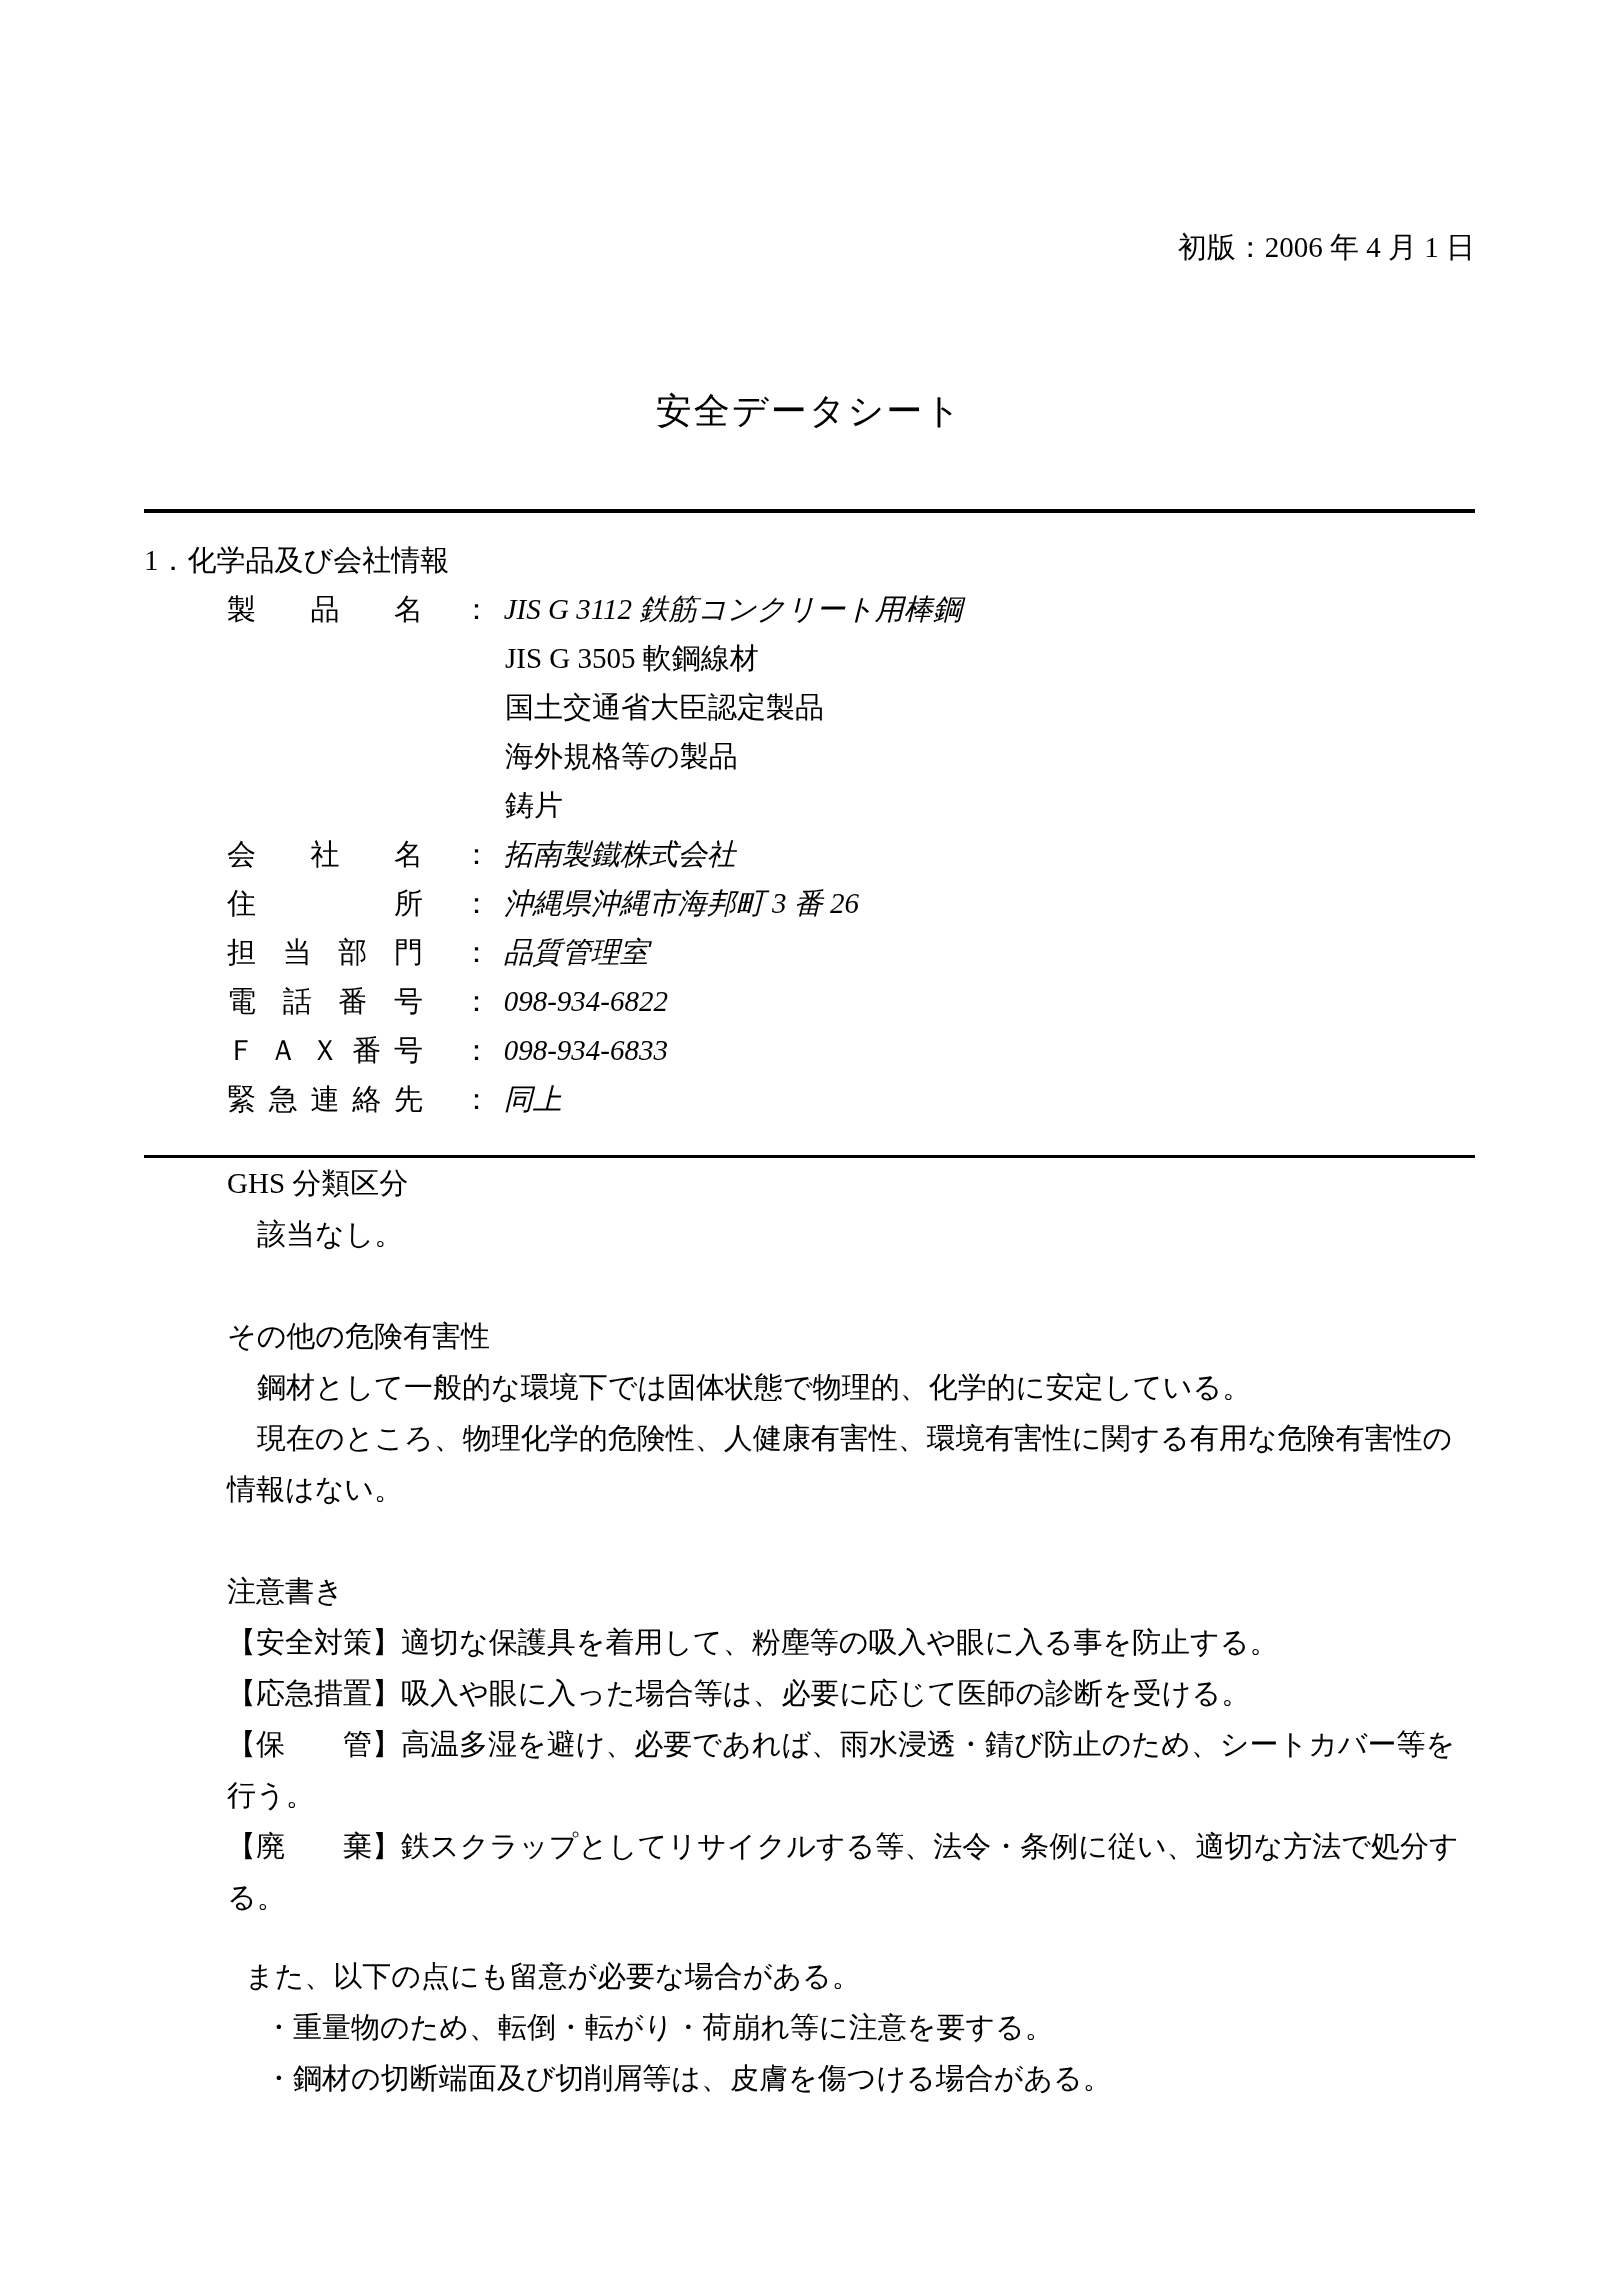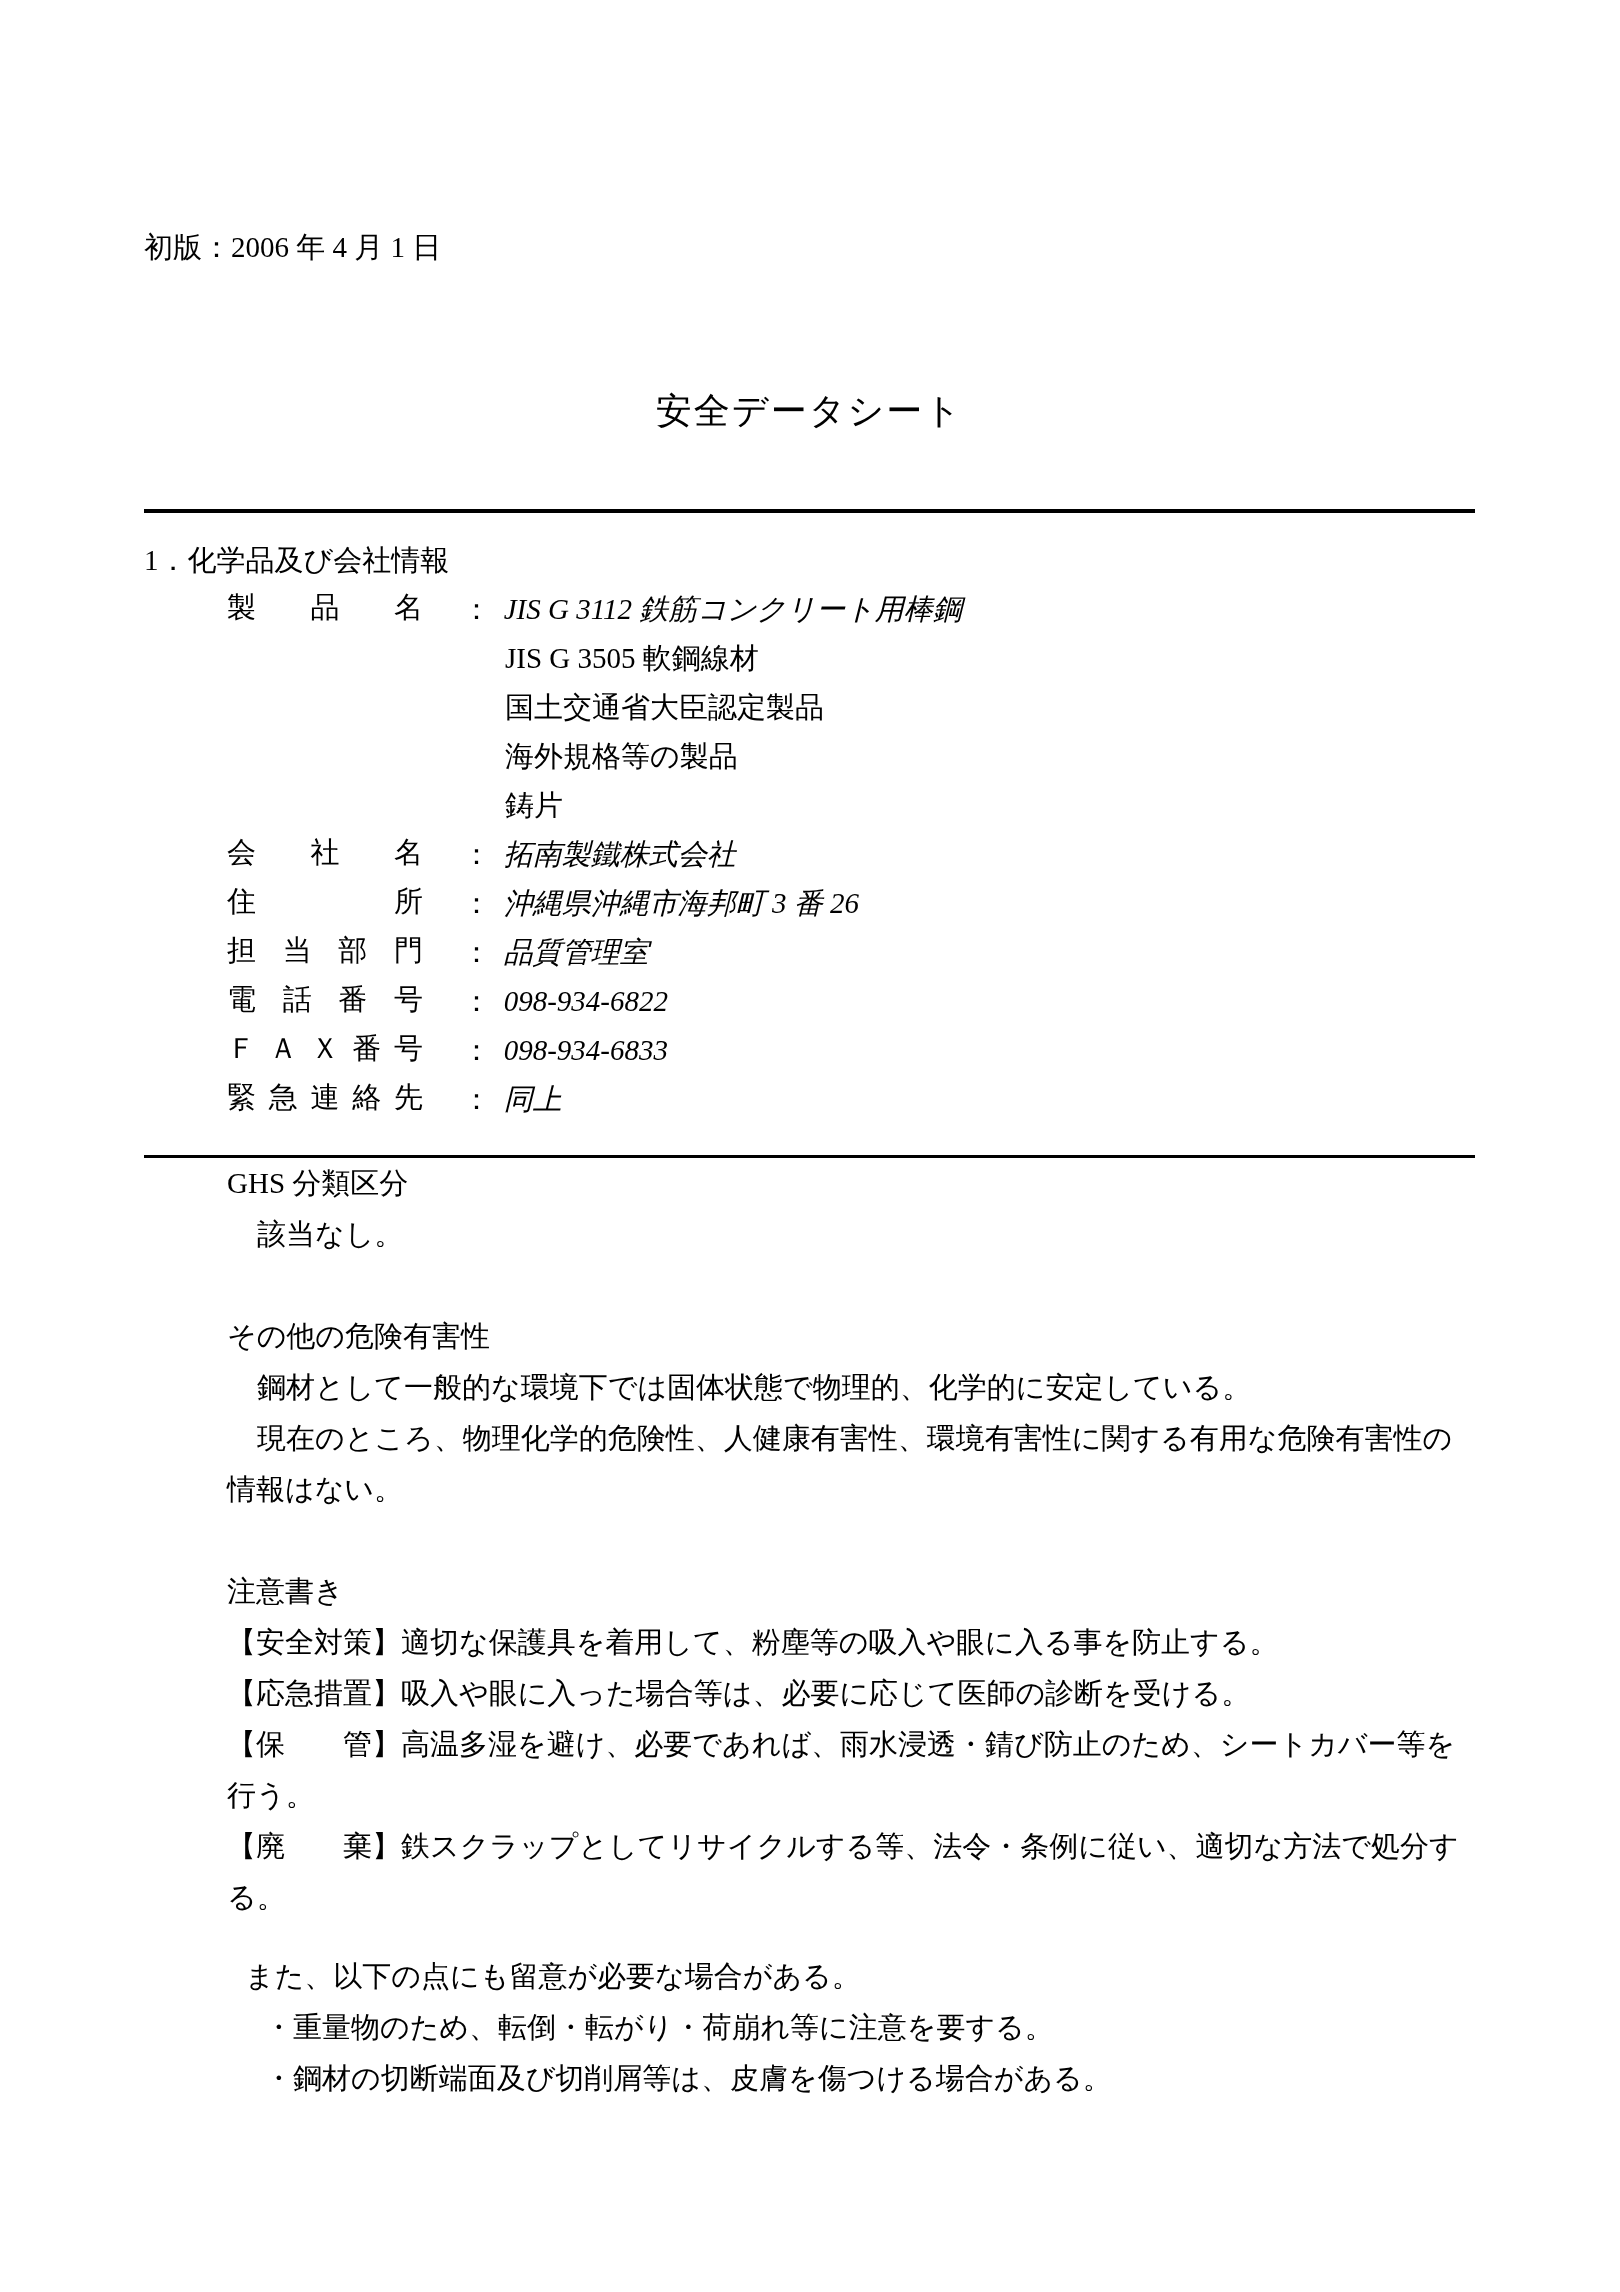--- a/index.html
+++ b/index.html
@@ -9,41 +9,41 @@
     height: 2293px;
     position: relative;
     overflow: hidden;
     color: #000000;
     font-family: "Liberation Serif", "DejaVu Serif", serif;
     font-size: 29px;
   }
   .page { padding: 0 145px 0 144px; }
 
   
-  .dates { padding-top: 125px; text-align: left; line-height: 49px; white-space: pre; }
+  .dates { padding-top: 125px; text-align: right; line-height: 49px; white-space: pre; }
 
   
   .title {
     margin-top: 13.7px;
     font-size: 36px;
     font-weight: normal;
     text-align: center;
     line-height: 55px;
     letter-spacing: 2px;
   }
 
   
   .rule { border: none; height: 3.9px; background: #000000; }
   .rule-1 { margin-top: 70px; }
   .rule-2 { margin-top: 31px; }
 
   
   .sec-heading { line-height: 49px; margin-top: 23px; }
   .field-row { display: flex; line-height: 49px; padding-left: 83px; white-space: pre; }
-  .field-label { width: 196px; text-align: justify; text-align-last: justify; font-family: Liberation Mono, monospace; }
+  .field-label { width: 196px; text-align: justify; text-align-last: justify; }
   .field-colon { margin-left: 39px; width: 29px; }
   .field-value { margin-left: 12.7px; font-style: italic; }
   .cont { padding-left: 361px; line-height: 49px; white-space: pre; }
 
   
   .s2 { line-height: 51px; }
   .l1 { padding-left: 83px; }
   .l15 { padding-left: 101px; }
   .l2 { padding-left: 113px; }
   .bullet { padding-left: 120px; }

